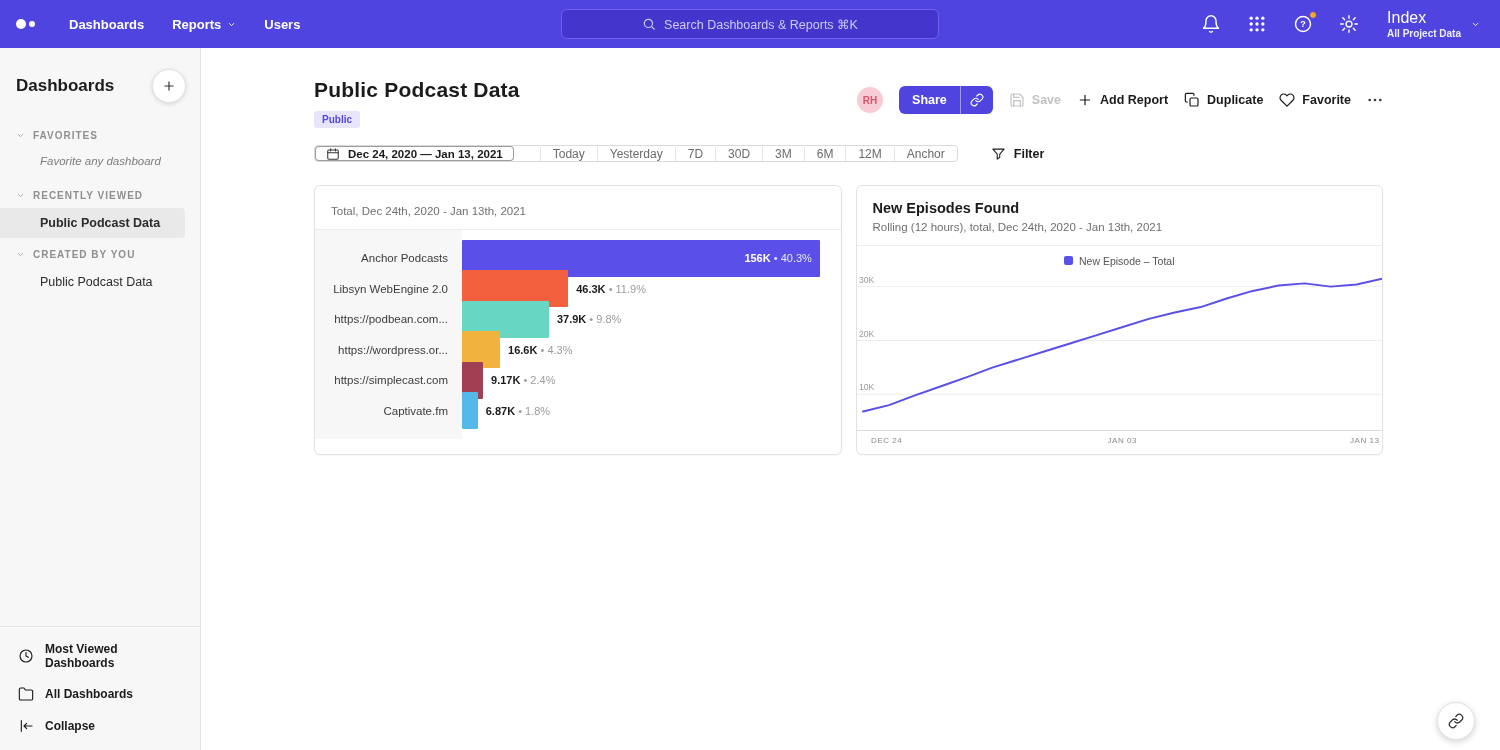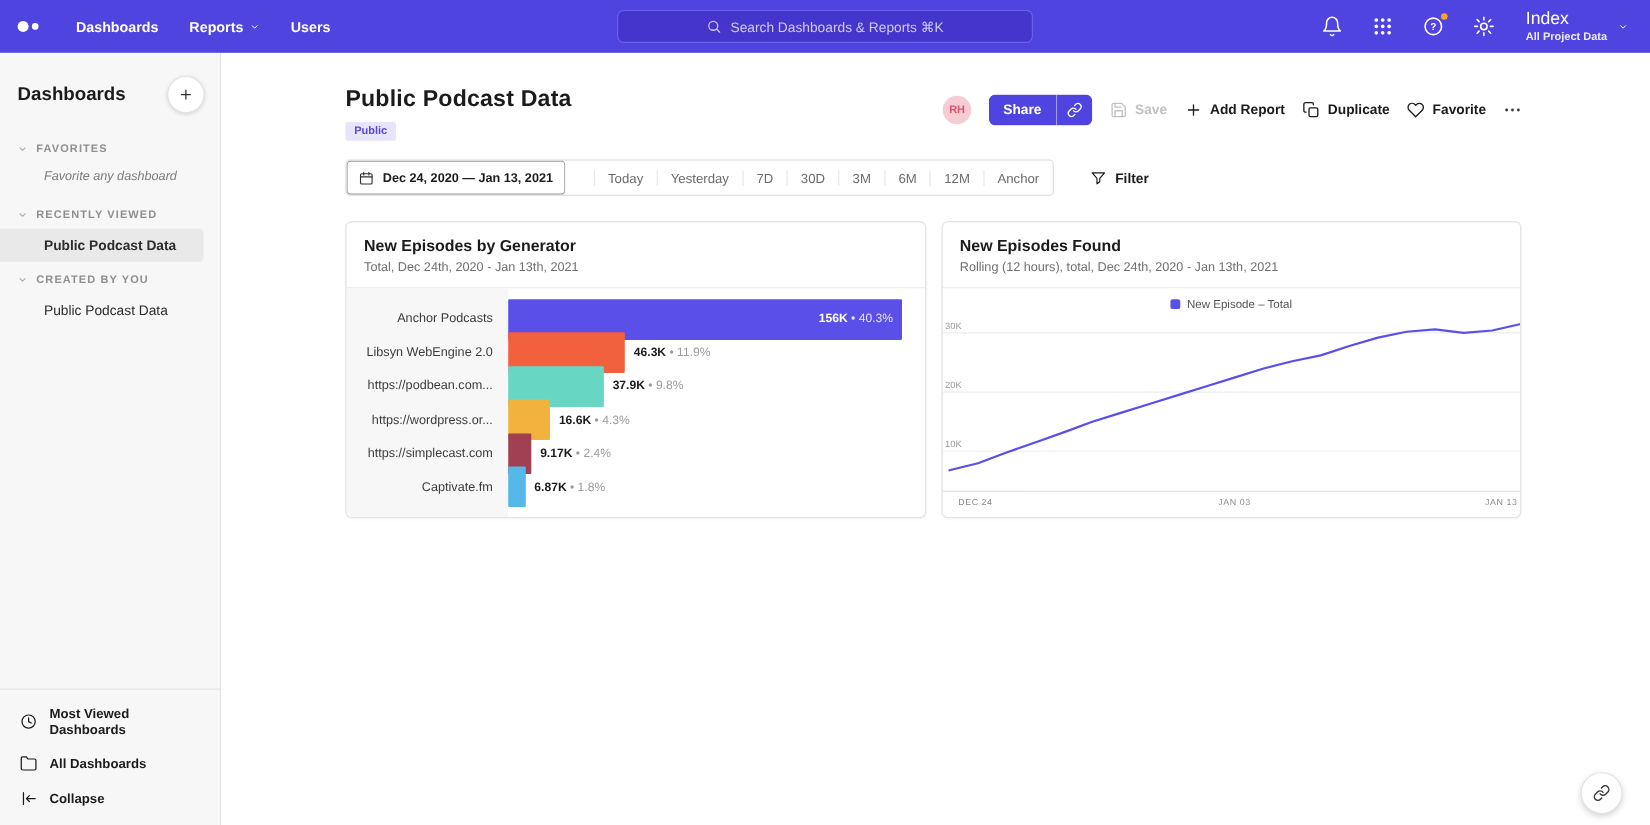--- a/index.html
+++ b/index.html
@@ -61,21 +61,21 @@
   .share-split { display:flex; border-radius:6px; overflow:hidden; cursor:pointer; }
   .share-main { background:#4f44e0; color:#fff; font-size:12.5px; font-weight:700; padding:7px 13px; cursor:pointer; }
   .share-link { background:#4f44e0; border-left:1px solid rgba(255,255,255,.45); padding:7px 9px; display:flex; align-items:center; cursor:pointer; }
   .share-link svg { width:14px; height:14px; stroke:#fff; stroke-width:2; fill:none; }
   .act { display:flex; align-items:center; gap:7px; font-size:12.5px; font-weight:700; color:#1b1b1d; cursor:pointer;justify-content:space-between; }
   .act svg { width:16px; height:16px; stroke:#1b1b1d; stroke-width:1.8; fill:none; }
   .act.disabled { color:#c2c2c2; } .act.disabled svg { stroke:#c2c2c2; }
   .dots circle { fill:#3c3c3e; stroke:none; }
 
   .toolbar { display:flex; align-items:center; margin-top:17px; }
-  .range-group { display:flex; align-items:stretch; border:1px solid #dadada; border-radius:4px; height:33px; background:#fff; }
+  .range-group { display:flex; align-items:stretch; border:1px solid #dadada; border-radius:4px; height:17px; background:#fff; }
   .date-cell { display:flex; align-items:center; gap:8px; padding:0 11px; font-size:11.5px; font-weight:700;
                box-shadow:inset 0 0 0 1px #9c9c9c; border-radius:4px; cursor:pointer; }
   .date-cell svg { width:14px; height:14px; stroke:#333; stroke-width:1.8; fill:none; }
   .preset { display:flex; align-items:center; padding:0 12px; font-size:12px; color:#6b6b6b; border-left:1px solid #e4e4e4; cursor:pointer; }
   .filter-btn { display:flex; align-items:center; gap:8px; margin-left:33px; font-size:12.5px; font-weight:700; cursor:pointer; }
   .filter-btn svg { width:15px; height:15px; stroke:#1b1b1d; stroke-width:1.7; fill:none; }
 
   
   .cards { display:flex; gap:14px; margin-top:23px; }
   .card { flex:1; border:1px solid #e2e2e2; border-radius:6px; background:#fff; height:270px; overflow:hidden;
@@ -319,21 +319,20 @@
               <path d="M3 5h18l-7 8v5l-4 3v-8L3 5z"></path>
             </svg>
           <span>Filter</span>
         </div>
       </div>
 
       <div class="cards">
 
         <section class="card">
           <div class="card-head">
-            <div class="card-title">New Episodes by Generator</div>
             <div class="card-sub">Total, Dec 24th, 2020 - Jan 13th, 2021</div>
           </div>
           <div class="hbar-body">
             <div class="hbar-labels" id="hbar-labels">
                 <div class="hbar-label">Anchor Podcasts</div>
                 <div class="hbar-label">Libsyn WebEngine 2.0</div>
                 <div class="hbar-label">https://podbean.com...</div>
                 <div class="hbar-label">https://wordpress.or...</div>
                 <div class="hbar-label">https://simplecast.com</div>
                 <div class="hbar-label">Captivate.fm</div>

